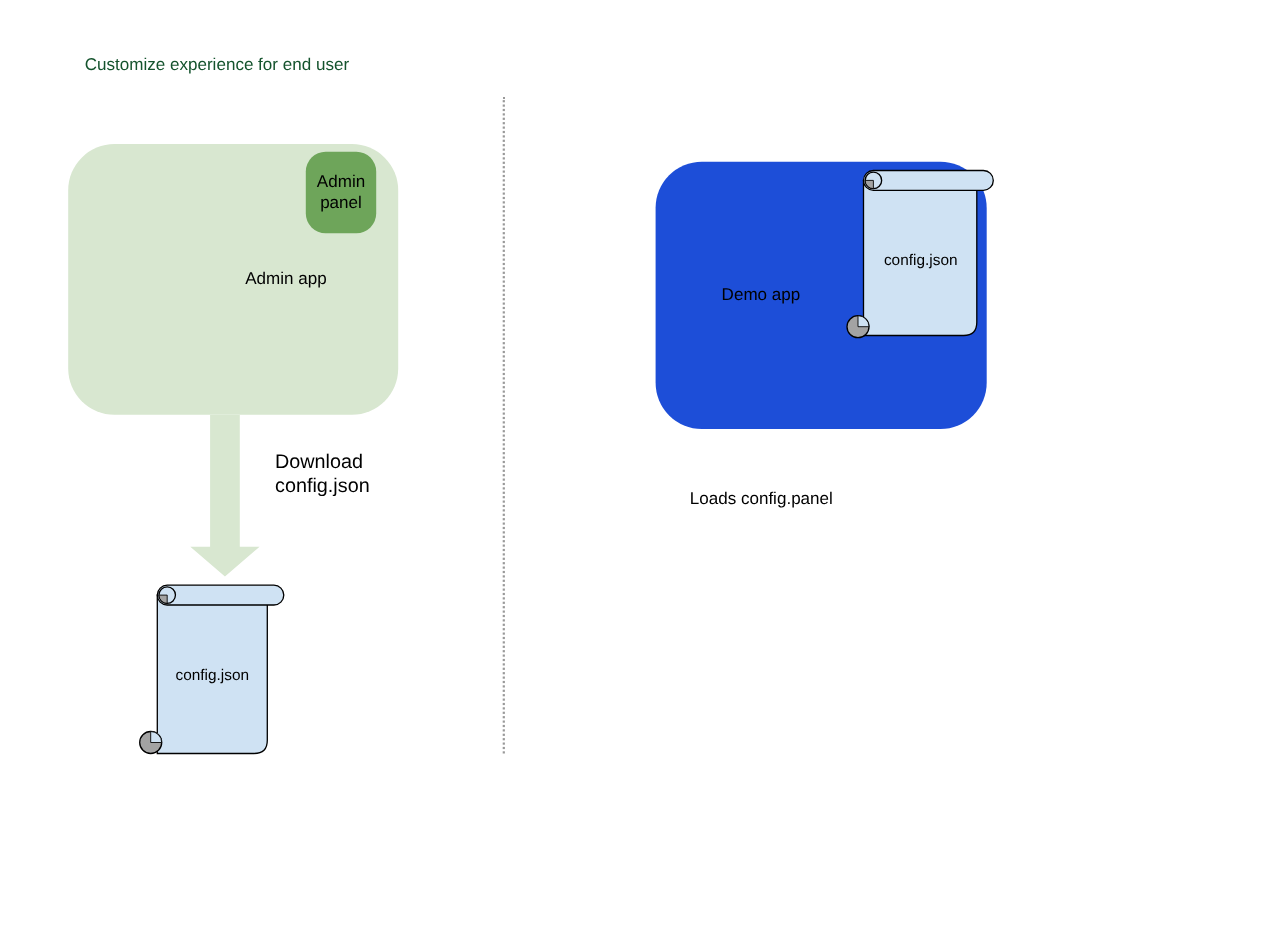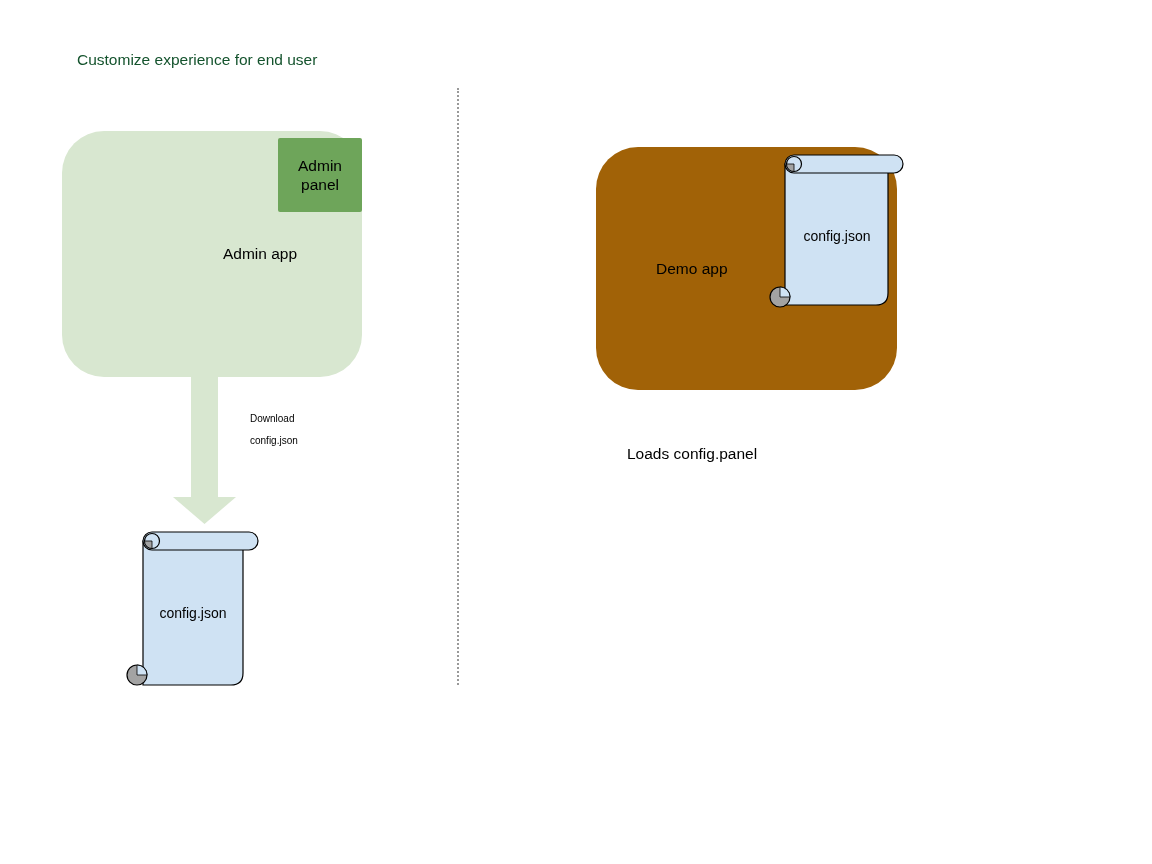--- a/index.html
+++ b/index.html
@@ -51,24 +51,24 @@
     width: 100%;
     text-align: center;
     font-size: 15.5px;
     line-height: 20px;
     padding-left: 48px;
   }
   .admin-panel-box {
     position: absolute;
     left: 216px;   
     top: 7px;      
-    width: 84px;
+    width: 64px;
     height: 74px;
     background: #6ea55a;
-    border-radius: 2px;
+    border-radius: 18px;
     display: flex;
     align-items: center;
     justify-content: center;
     text-align: center;
   }
   .admin-panel-label {
     font-size: 15.5px;
     line-height: 19px;
     width: 60px;
   }
@@ -77,41 +77,41 @@
     position: absolute;
     left: 170px;
     top: 377px;
     width: 72px;
     height: 150px;
   }
   .download-label {
     position: absolute;
     left: 250px;
     top: 408px;
-    font-size: 10px;
+    font-size: 18px;
     line-height: 22px;
     white-space: pre-line;
   }
 
   .scroll-svg { position: absolute; }
   .scroll-left  { left: 125px; top: 527px; width: 140px; height: 165px; }
   .scroll-right { left: 768px; top: 150px; width: 142px; height: 162px; }
   .scroll-text {
     font-family: "Liberation Sans", "DejaVu Sans", sans-serif;
     font-size: 14px;
     fill: #000000;
   }
 
   .demo-app-box {
     position: absolute;
     left: 596px;
     top: 147px;
     width: 301px;
     height: 243px;
-    background: #a16207;
+    background: #1d4ed8;
     border-radius: 42px;
   }
   .demo-app-label {
     position: absolute;
     left: 60px;
     top: 112px;
     font-size: 15.5px;
     line-height: 20px;
   }
   .loads-caption {

